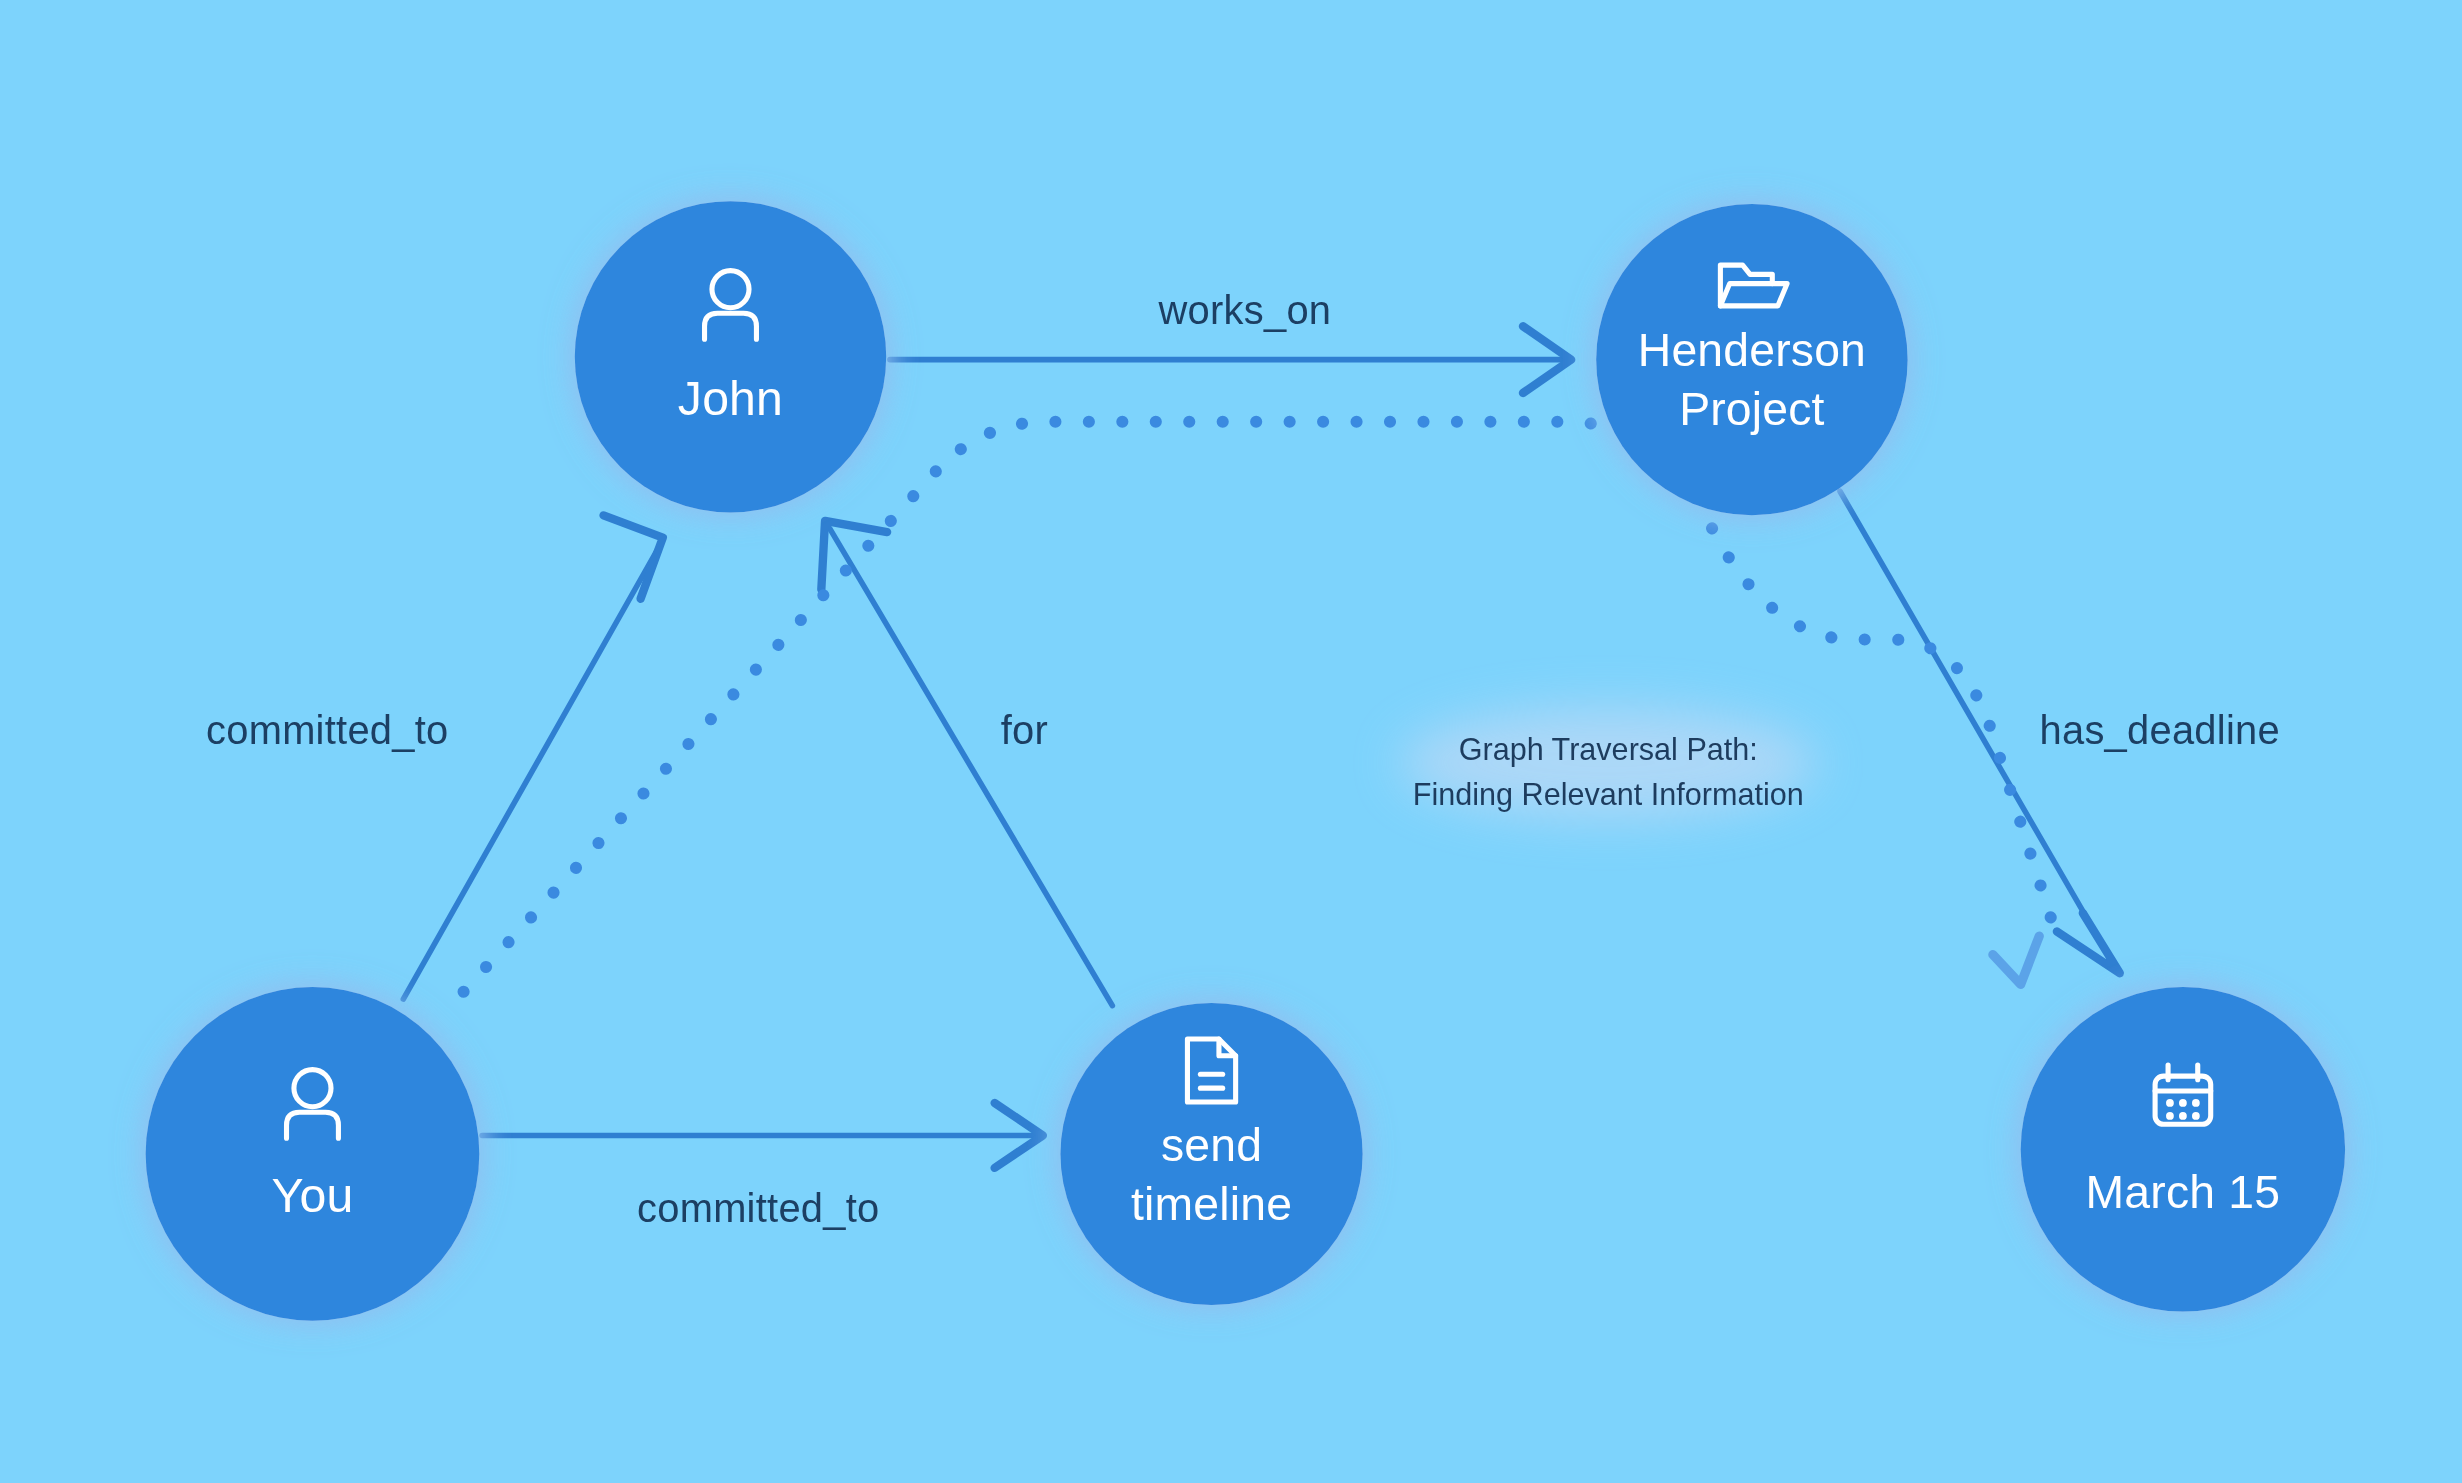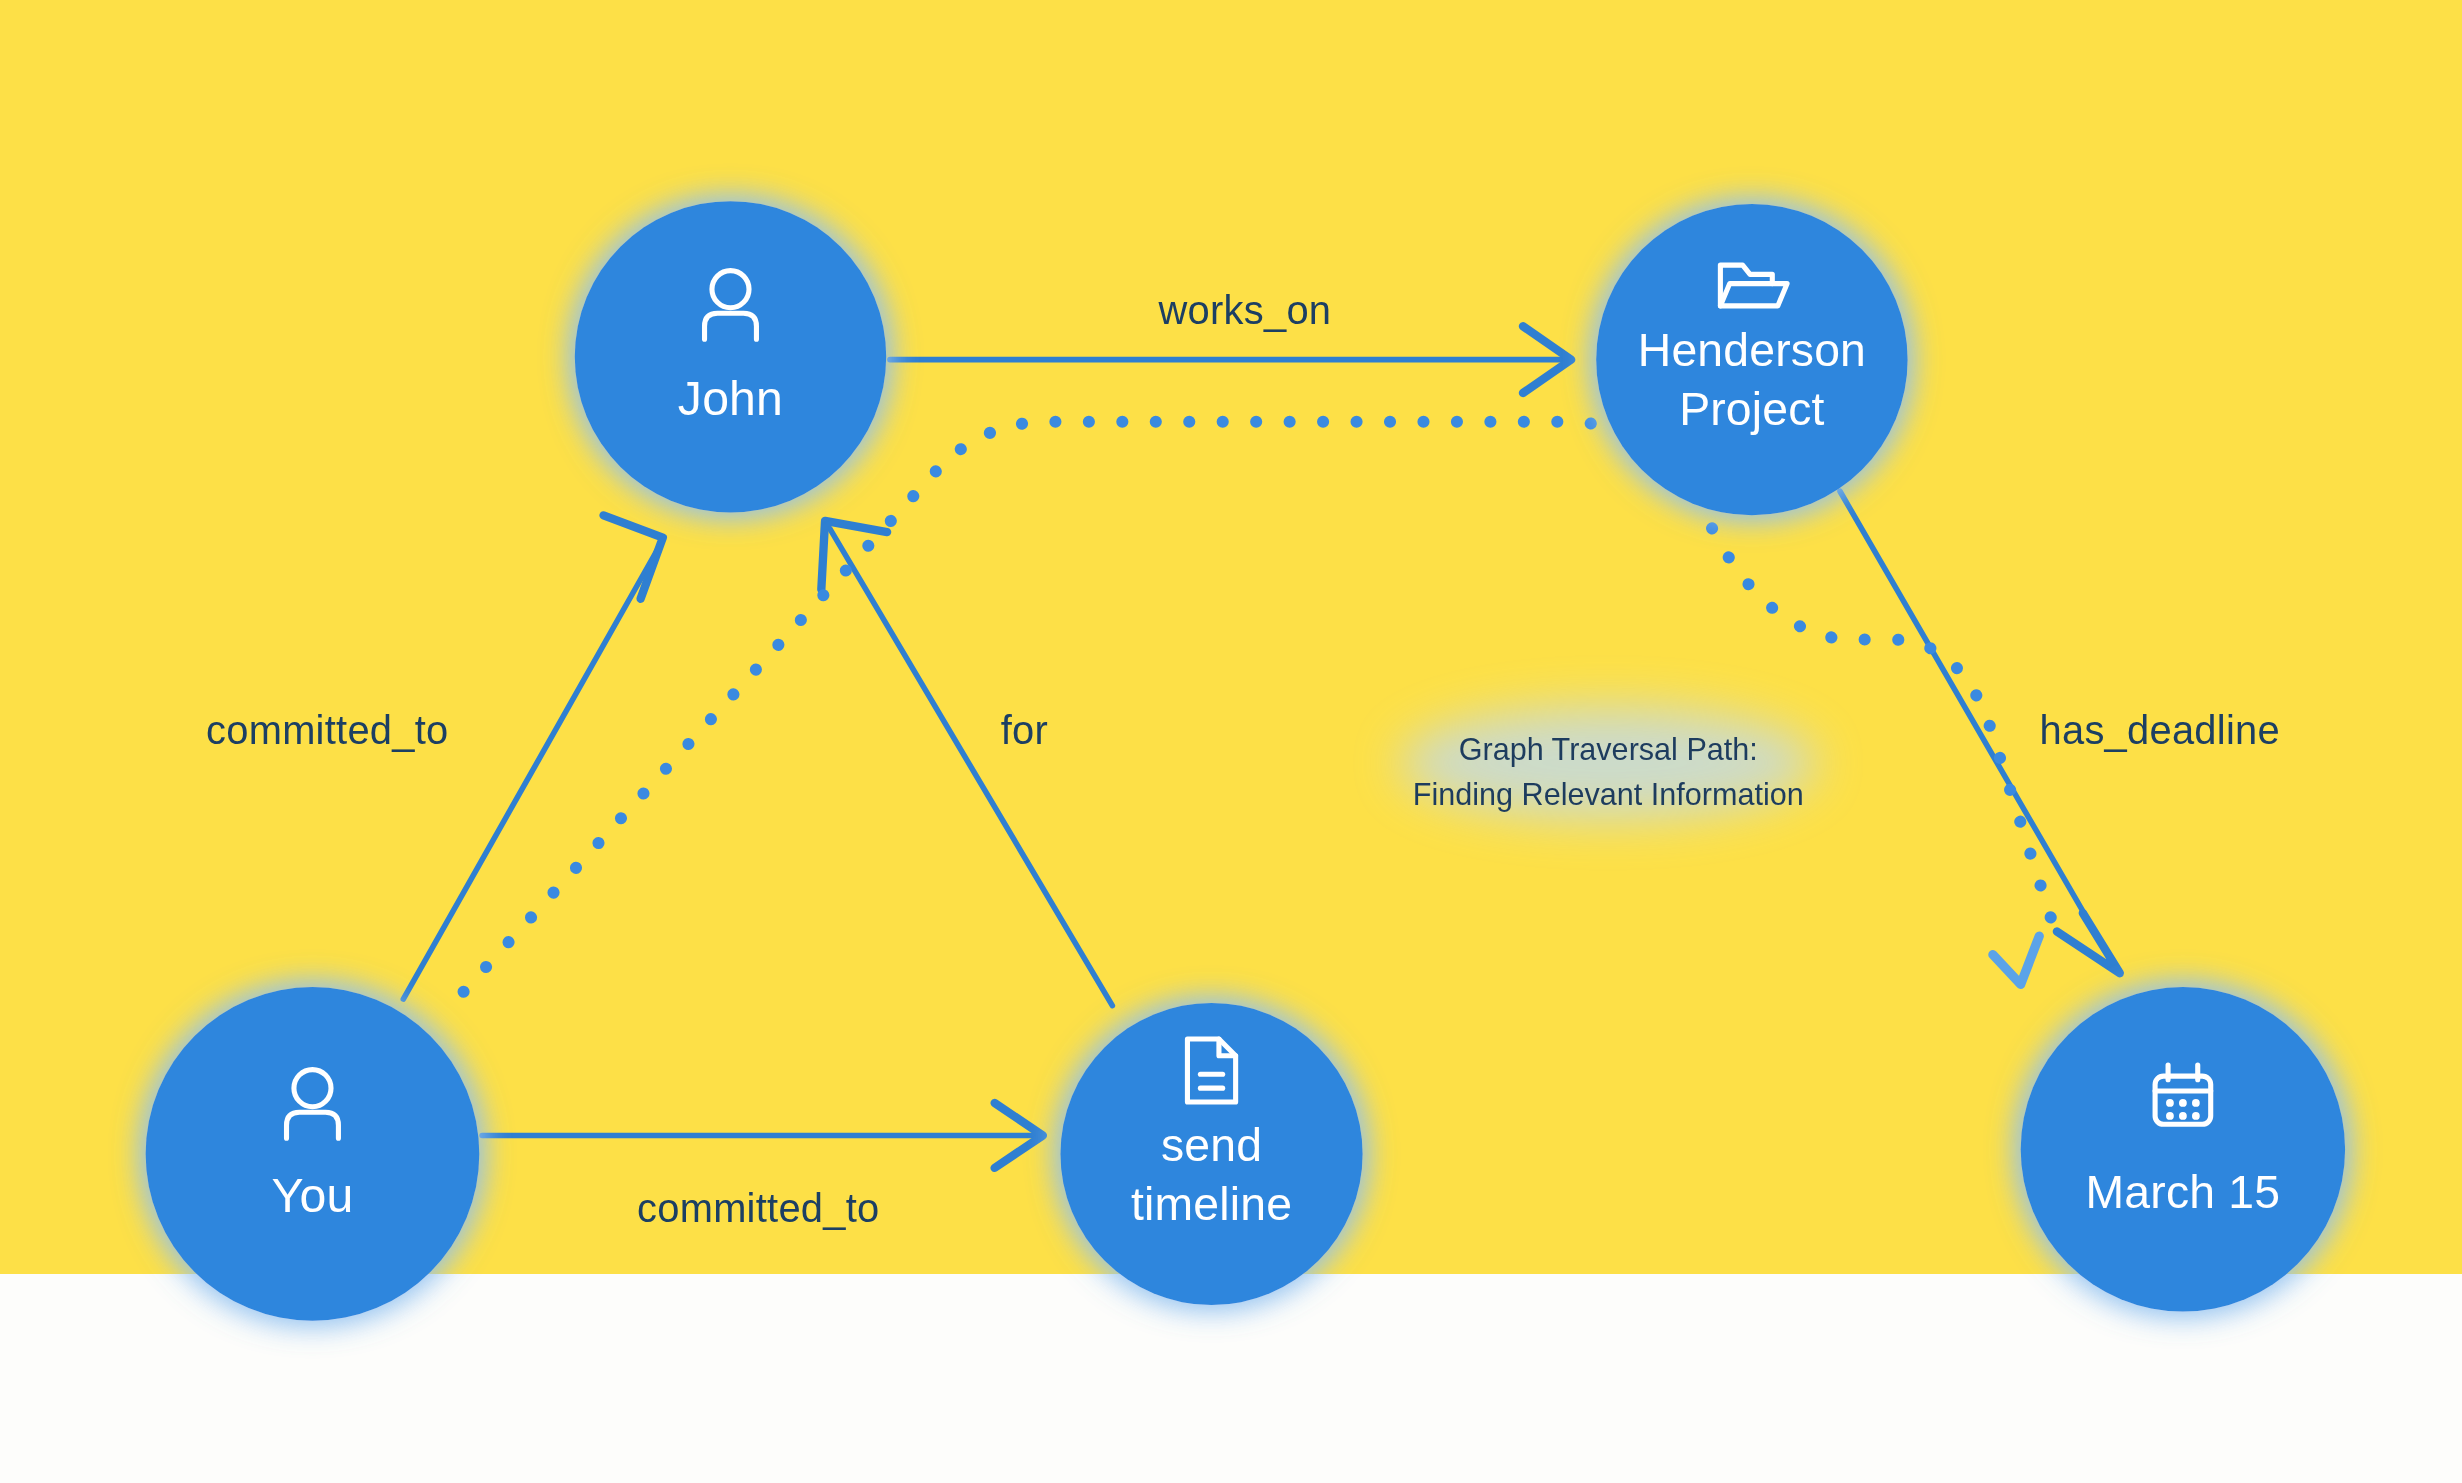--- a/index.html
+++ b/index.html
@@ -10,22 +10,22 @@
   }
   body {
     width: 2462px;
     height: 1483px;
     overflow: hidden;
     font-family: "Liberation Sans", "DejaVu Sans", sans-serif;
   }
   #graph-canvas {
     position: relative;
     width: 2462px;
-    height: 1274px;
-    background: #fde047;
+    height: 1483px;
+    background: #7dd3fc;
   }
   svg.layer {
     position: absolute;
     top: 0;
     left: 0;
     width: 2462px;
     height: 1483px;
     display: block;
   }
   .node-circle {

